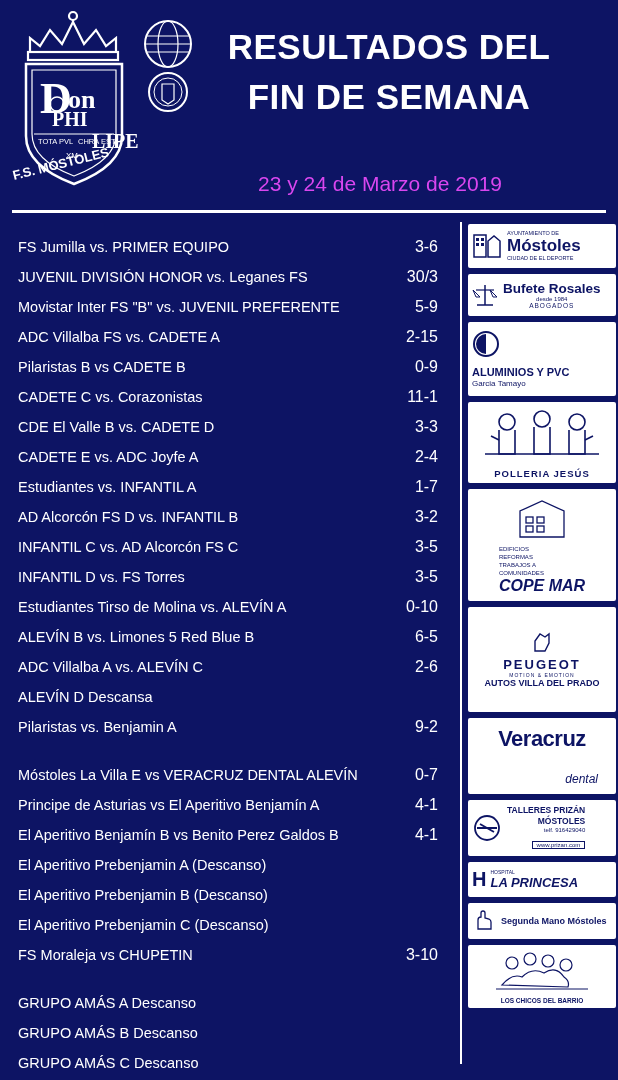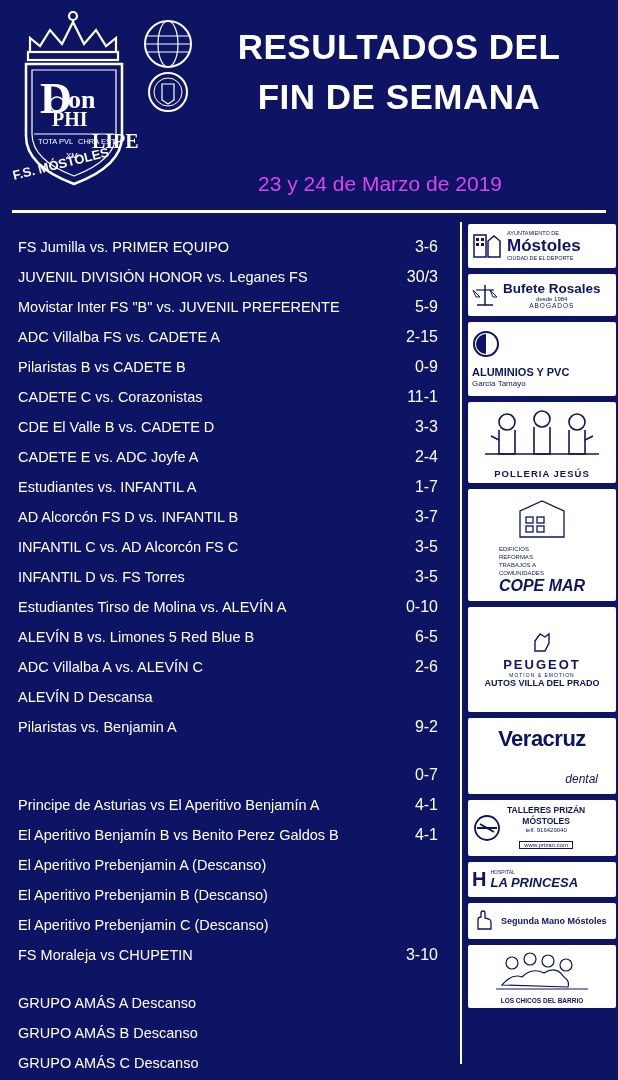--- a/index.html
+++ b/index.html
@@ -16,21 +16,21 @@
   .header { position: relative; height: 208px; }
 
   .crest {
     position: absolute; left: 10px; top: 8px; width: 130px; height: 185px;
   }
   .crest svg { display: block; }
 
   .fifa-badges { position: absolute; left: 138px; top: 18px; width: 62px; height: 100px; }
 
   .title-block {
-    position: absolute; left: 190px; top: 22px; width: 418px;
+    position: absolute; left: 180px; top: 22px; width: 418px;
     text-align: center;
   }
   .title-line {
     font-size: 35px; font-weight: bold; letter-spacing: 0.5px;
     line-height: 50px; color: #ffffff;
   }
   .subtitle {
     position: absolute; left: 150px; top: 172px; width: 460px;
     text-align: center; font-size: 21px; color: #d946ef;
   }
@@ -180,30 +180,30 @@
     <div class="results" id="results-list">
         <div class="row"><span class="match">FS Jumilla vs. PRIMER EQUIPO</span><span class="score">3-6</span></div>
         <div class="row"><span class="match">JUVENIL DIVISIÓN HONOR vs. Leganes FS</span><span class="score">30/3</span></div>
         <div class="row"><span class="match">Movistar Inter FS "B" vs. JUVENIL PREFERENTE</span><span class="score">5-9</span></div>
         <div class="row"><span class="match">ADC Villalba FS vs. CADETE A</span><span class="score">2-15</span></div>
         <div class="row"><span class="match">Pilaristas B vs CADETE B</span><span class="score">0-9</span></div>
         <div class="row"><span class="match">CADETE C vs. Corazonistas</span><span class="score">11-1</span></div>
         <div class="row"><span class="match">CDE El Valle B vs. CADETE D</span><span class="score">3-3</span></div>
         <div class="row"><span class="match">CADETE E vs. ADC Joyfe A</span><span class="score">2-4</span></div>
         <div class="row"><span class="match">Estudiantes vs. INFANTIL A</span><span class="score">1-7</span></div>
-        <div class="row"><span class="match">AD Alcorcón FS D vs. INFANTIL B</span><span class="score">3-7</span></div>
+        <div class="row"><span class="match">AD Alcorcón FS D vs. INFANTIL B</span><span class="score">3-2</span></div>
         <div class="row"><span class="match">INFANTIL C vs. AD Alcorcón FS C</span><span class="score">3-5</span></div>
         <div class="row"><span class="match">INFANTIL D vs. FS Torres</span><span class="score">3-5</span></div>
         <div class="row"><span class="match">Estudiantes Tirso de Molina vs. ALEVÍN A</span><span class="score">0-10</span></div>
         <div class="row"><span class="match">ALEVÍN B vs. Limones 5 Red Blue B</span><span class="score">6-5</span></div>
         <div class="row"><span class="match">ADC Villalba A vs. ALEVÍN C</span><span class="score">2-6</span></div>
         <div class="row"><span class="match">ALEVÍN D Descansa</span><span class="score"></span></div>
         <div class="row"><span class="match">Pilaristas vs. Benjamin A</span><span class="score">9-2</span></div>
         <div class="row spacer"></div>
-        <div class="row"><span class="score">0-7</span></div>
+        <div class="row"><span class="match">Móstoles La Villa E vs VERACRUZ DENTAL ALEVÍN</span><span class="score">0-7</span></div>
         <div class="row"><span class="match">Principe de Asturias vs El Aperitivo Benjamín A</span><span class="score">4-1</span></div>
         <div class="row"><span class="match">El Aperitivo Benjamín B vs Benito Perez Galdos B</span><span class="score">4-1</span></div>
         <div class="row"><span class="match">El Aperitivo Prebenjamin A (Descanso)</span><span class="score"></span></div>
         <div class="row"><span class="match">El Aperitivo Prebenjamin B (Descanso)</span><span class="score"></span></div>
         <div class="row"><span class="match">El Aperitivo Prebenjamin C (Descanso)</span><span class="score"></span></div>
         <div class="row"><span class="match">FS Moraleja vs CHUPETIN</span><span class="score">3-10</span></div>
         <div class="row spacer"></div>
         <div class="row"><span class="match">GRUPO AMÁS A Descanso</span><span class="score"></span></div>
         <div class="row"><span class="match">GRUPO AMÁS B Descanso</span><span class="score"></span></div>
         <div class="row"><span class="match">GRUPO AMÁS C Descanso</span><span class="score"></span></div>
@@ -302,21 +302,21 @@
       <div class="spon spon-white s-vera">
         <div class="nm">Veracruz</div>
         <div class="sub">dental</div>
       </div>
 
       <div class="spon spon-white s-priz">
         <svg width="30" height="30" viewBox="0 0 30 30">
           <circle cx="15" cy="15" r="12" fill="none" stroke="#0d1464" stroke-width="1.8"></circle>
           <path d="M5 15 L25 15 M8 11 L22 19" stroke="#0d1464" stroke-width="1.8"></path>
         </svg>
-        <div style="text-align:center">
+        <div style="text-align:right">
           <div class="nm">TALLERES PRIZÁN</div>
           <div class="nm">MÓSTOLES</div>
           <div class="xs">telf. 916429040</div>
           <div class="url">www.prizan.com</div>
         </div>
       </div>
 
       <div class="spon spon-white s-prin">
         <div class="h">H</div>
         <div style="text-align:left">

